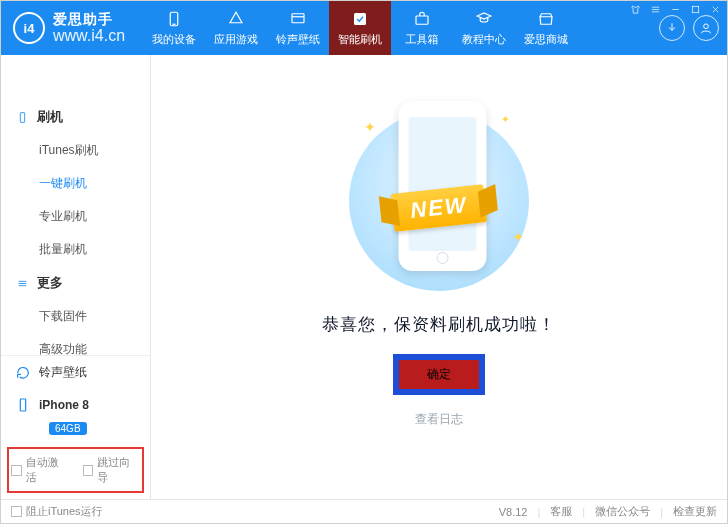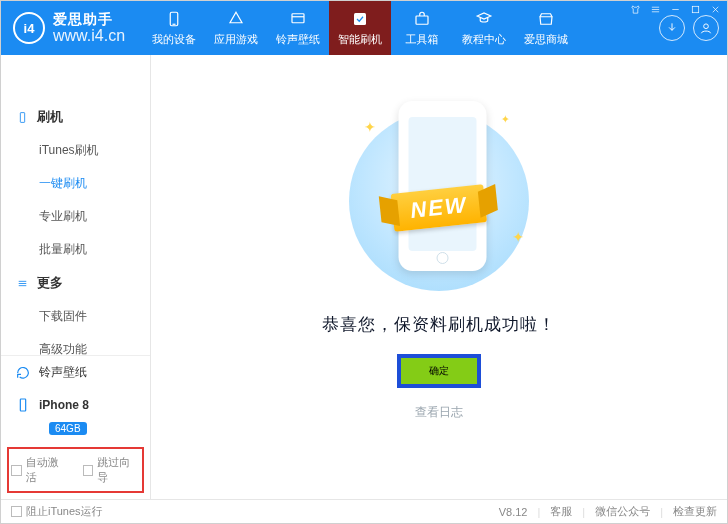--- a/index.html
+++ b/index.html
@@ -55,21 +55,21 @@
     box-shadow:0 3px 8px rgba(0,0,0,.12); }
   .phone::before { content:""; position:absolute; left:10px; right:10px; top:16px; bottom:20px; background:#e9f5fd; border-radius:4px; }
   .phone::after { content:""; position:absolute; left:50%; bottom:7px; transform:translateX(-50%); width:10px; height:10px; border:1.5px solid #cfe0ea; border-radius:50%; }
   .ribbon { position:absolute; left:50%; top:98px; transform:translateX(-50%) rotate(-6deg); background:linear-gradient(#ffcf3f,#ffb300);
     color:#fff; font-weight:900; font-size:22px; letter-spacing:2px; padding:6px 18px; border-radius:3px;
     box-shadow:0 2px 4px rgba(0,0,0,.2); font-style:italic; }
   .ribbon::before, .ribbon::after { content:""; position:absolute; top:4px; width:18px; height:26px; background:#e6a100; z-index:-1; }
   .ribbon::before { left:-12px; transform:skewY(18deg); }
   .ribbon::after { right:-12px; transform:skewY(-18deg); }
   .success-text { margin-top:22px; font-size:17px; color:#0f172a; letter-spacing:1px; }
-  .ok-btn { margin-top:18px; border:4px solid #1d4ed8; background:#84cc16; padding:6px 28px; font-size:10px; cursor:pointer; }
+  .ok-btn { margin-top:18px; border:6px solid #1d4ed8; background:#b91c1c; padding:6px 28px; font-size:12px; cursor:pointer; }
   .log-link { margin-top:16px; font-size:12px; color:#9aa5ae; cursor:pointer; }
 
   
   .footer { height:24px; border-top:1px solid #e6e6e6; display:flex; align-items:center; font-size:11px; color:#888; padding:0 10px; gap:6px; }
   .footer .chk { color:#888; }
   .footer-right { margin-left:auto; display:flex; align-items:center; gap:10px;justify-content:center; }
   .sep { color:#ddd; }
 </style>
 </head>
 <body>

